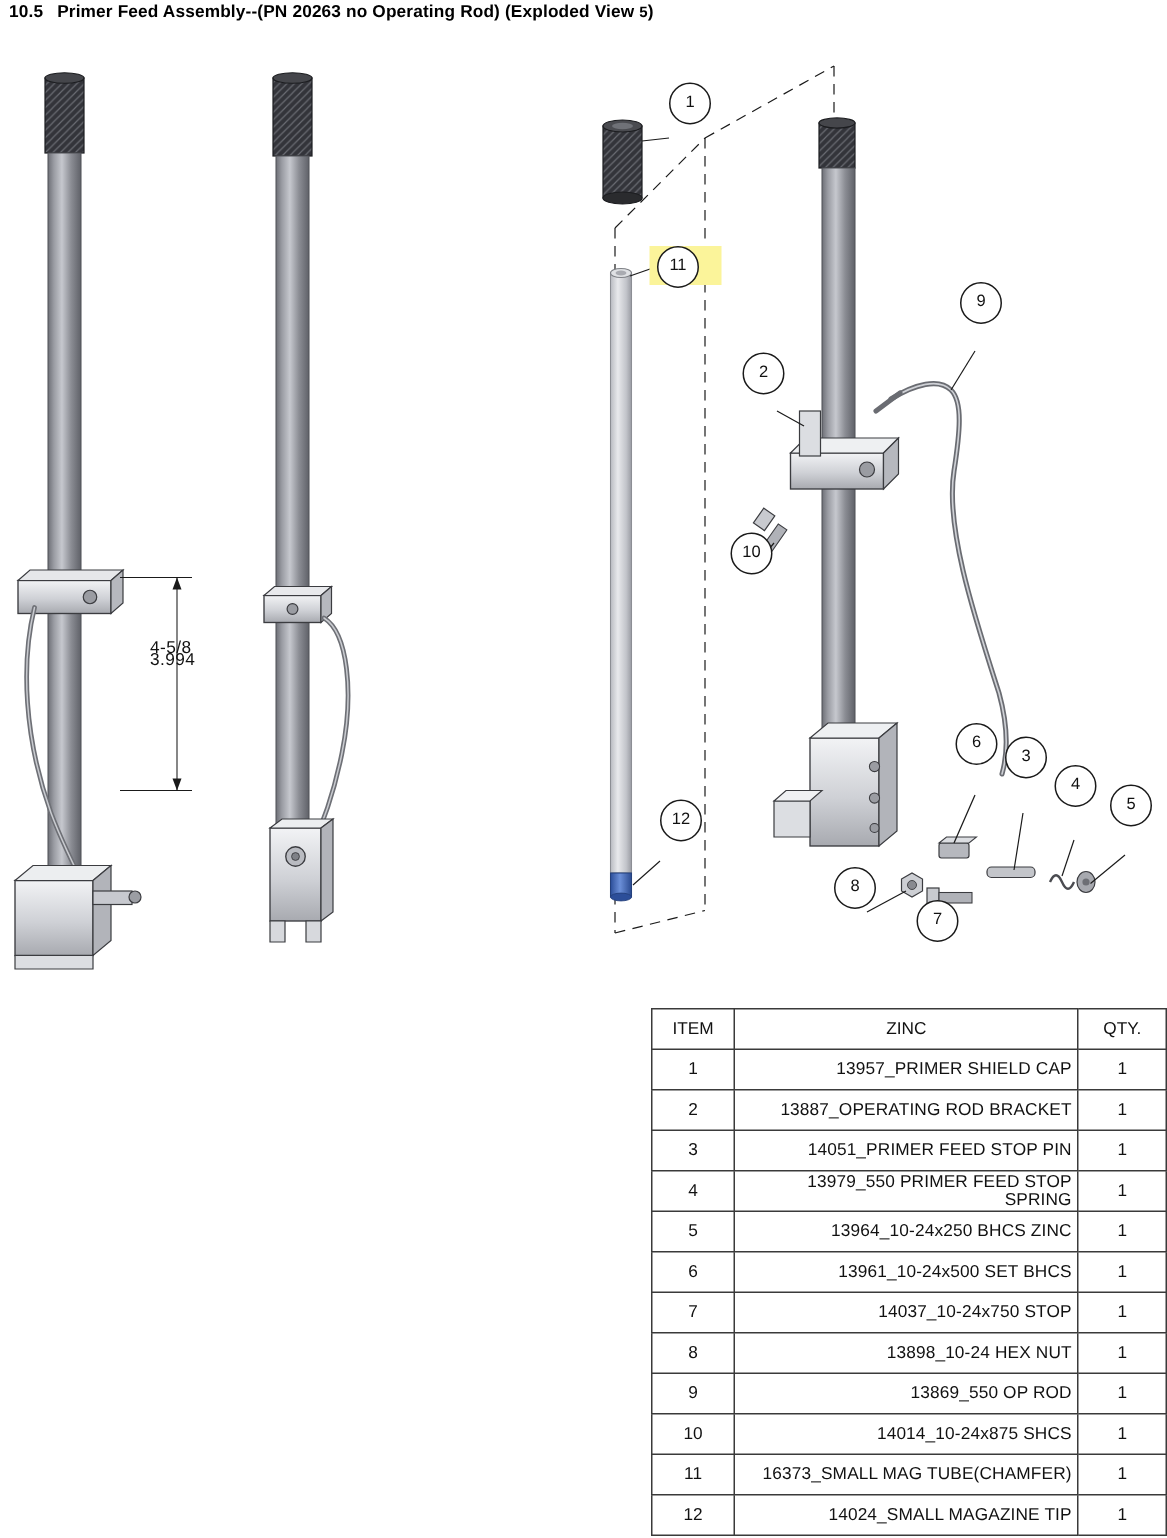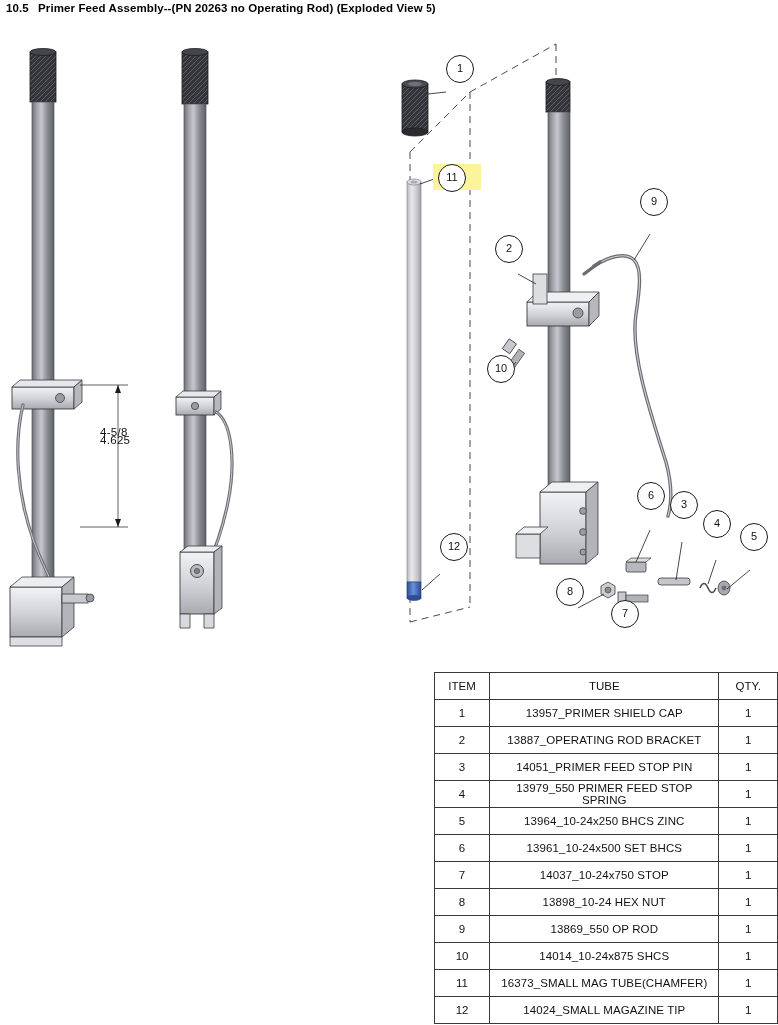--- a/index.html
+++ b/index.html
@@ -88,21 +88,21 @@
     height: 26px;
     padding: 0 4px;
     font-weight: normal;
     text-align: center;
     vertical-align: middle;
   }
   .parts-table th { font-weight: normal; }
   .col-item  { width: 48px; }
   .col-part  { width: 232px; }
   .col-qty   { width: 52px; }
-  .parts-table td.part-cell { text-align: center; letter-spacing: 0.1px; }
+  .parts-table td.part-cell { text-align: right; letter-spacing: 0.1px; }
 </style>
 </head>
 <body>
 
 <div class="heading">
   <span class="num">10.5</span>
   <span>Primer Feed Assembly--(PN 20263 no Operating Rod)</span>
   <span class="ital">
     <span>(</span><span>Exploded View</span>&nbsp;<span class="small">5</span><span>)</span>
   </span>
@@ -310,28 +310,28 @@
 <div class="balloon" style="left:495px; top:235px;">2</div>
 <div class="balloon" style="left:487px; top:355px;">10</div>
 <div class="balloon" style="left:637px; top:482px;">6</div>
 <div class="balloon" style="left:670px; top:491px;">3</div>
 <div class="balloon" style="left:703px; top:510px;">4</div>
 <div class="balloon" style="left:740px; top:523px;">5</div>
 <div class="balloon" style="left:556px; top:578px;">8</div>
 <div class="balloon" style="left:611px; top:600px;">7</div>
 <div class="balloon" style="left:440px; top:533px;">12</div>
 
-<div class="dimtext" style="left:100px; top:433px;">4.625</div>
+<div class="dimtext" style="left:100px; top:433px;">3.994</div>
 <div class="dimtext" style="left:100px; top:425px;">4-5/8</div>
 
 <table class="parts-table">
   <thead>
     <tr>
       <th class="col-item">ITEM</th>
-      <th class="col-part">TUBE</th>
+      <th class="col-part">ZINC</th>
       <th class="col-qty">QTY.</th>
     </tr>
   </thead>
   <tbody>
     <tr>
       <td>1</td>
       <td class="part-cell">13957_PRIMER SHIELD CAP</td>
       <td>1</td>
     </tr>
     <tr>

